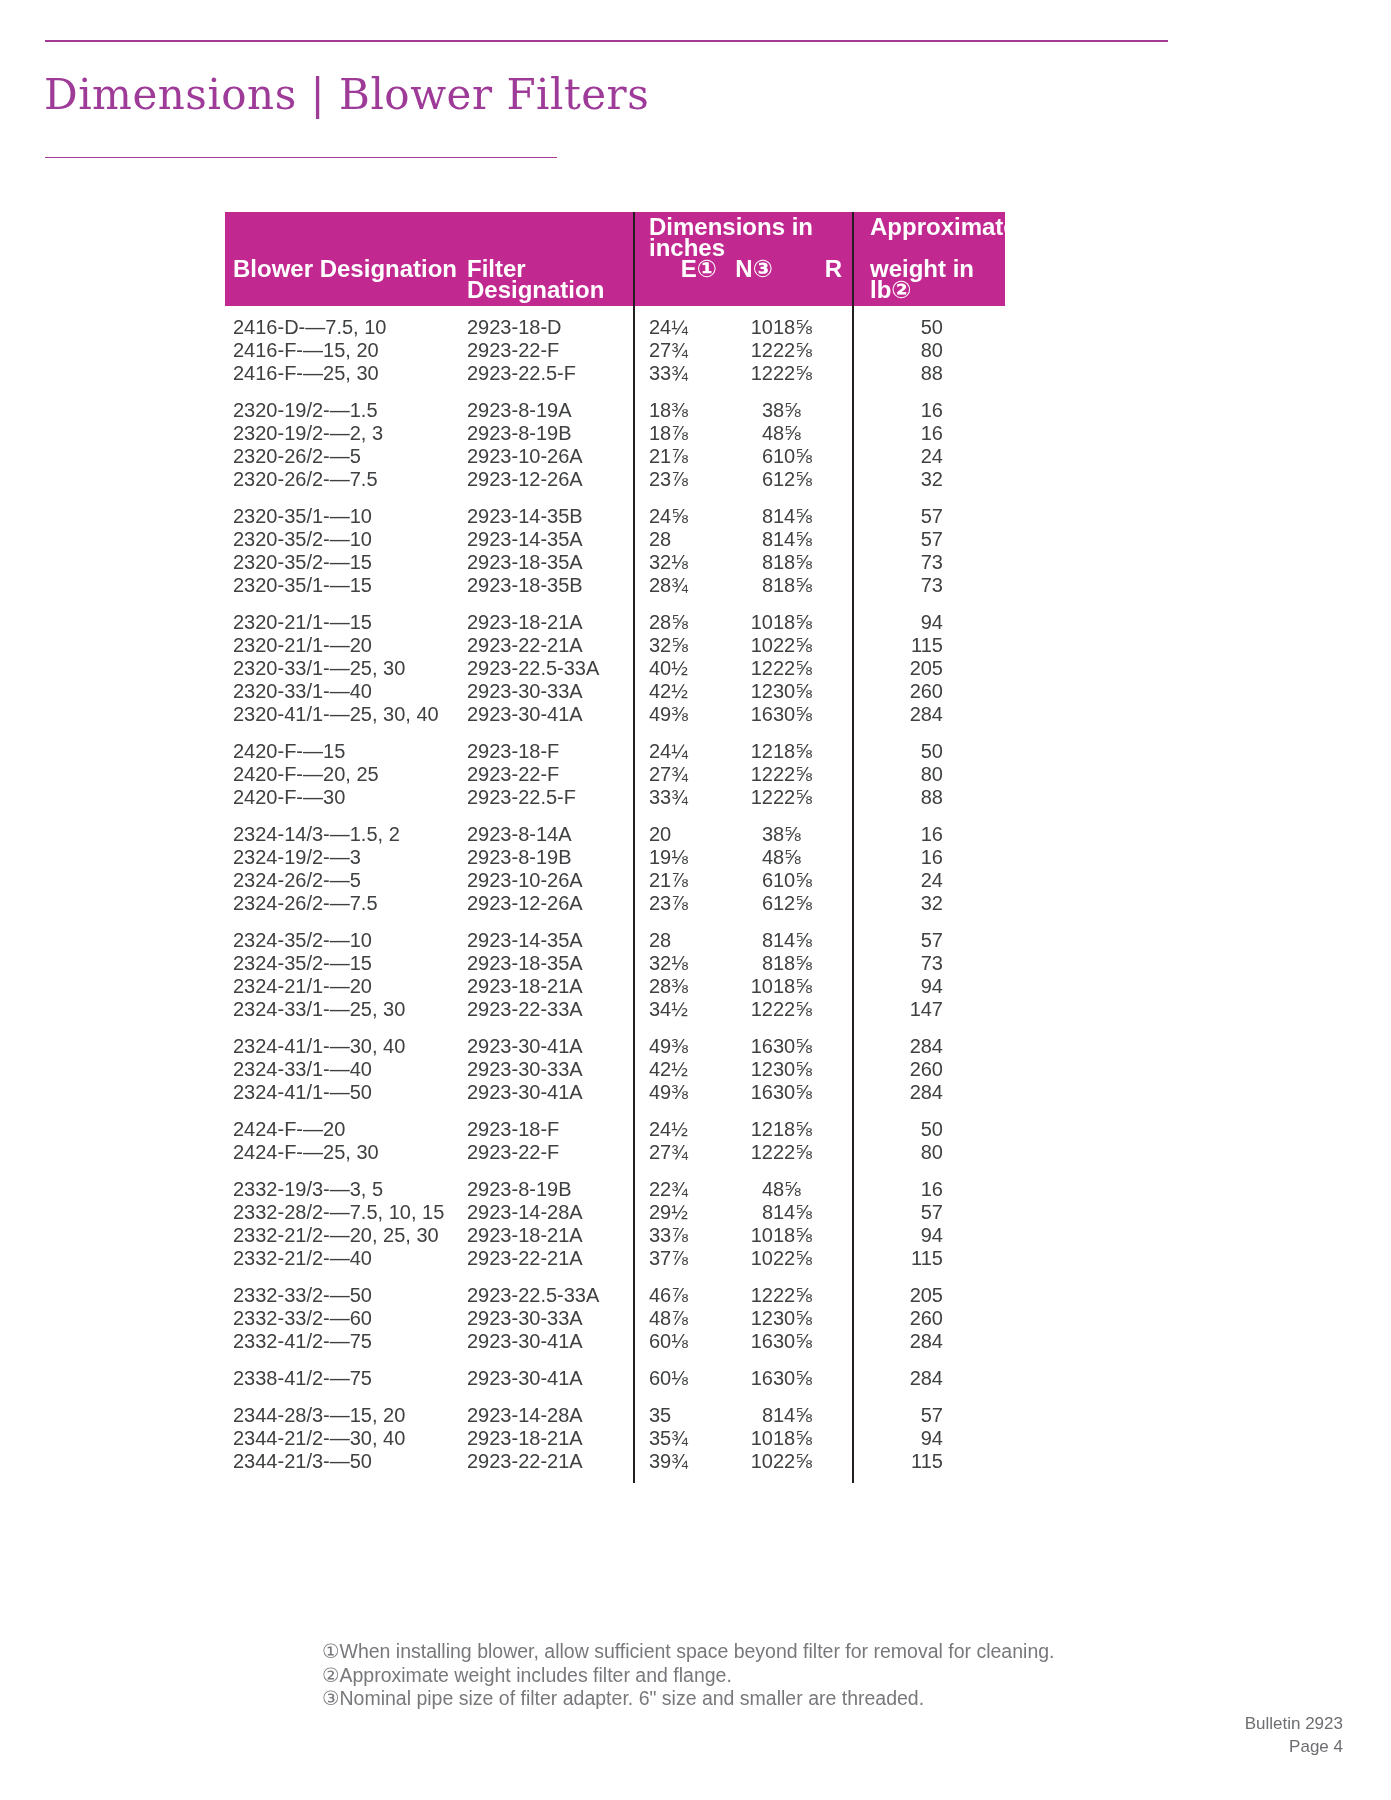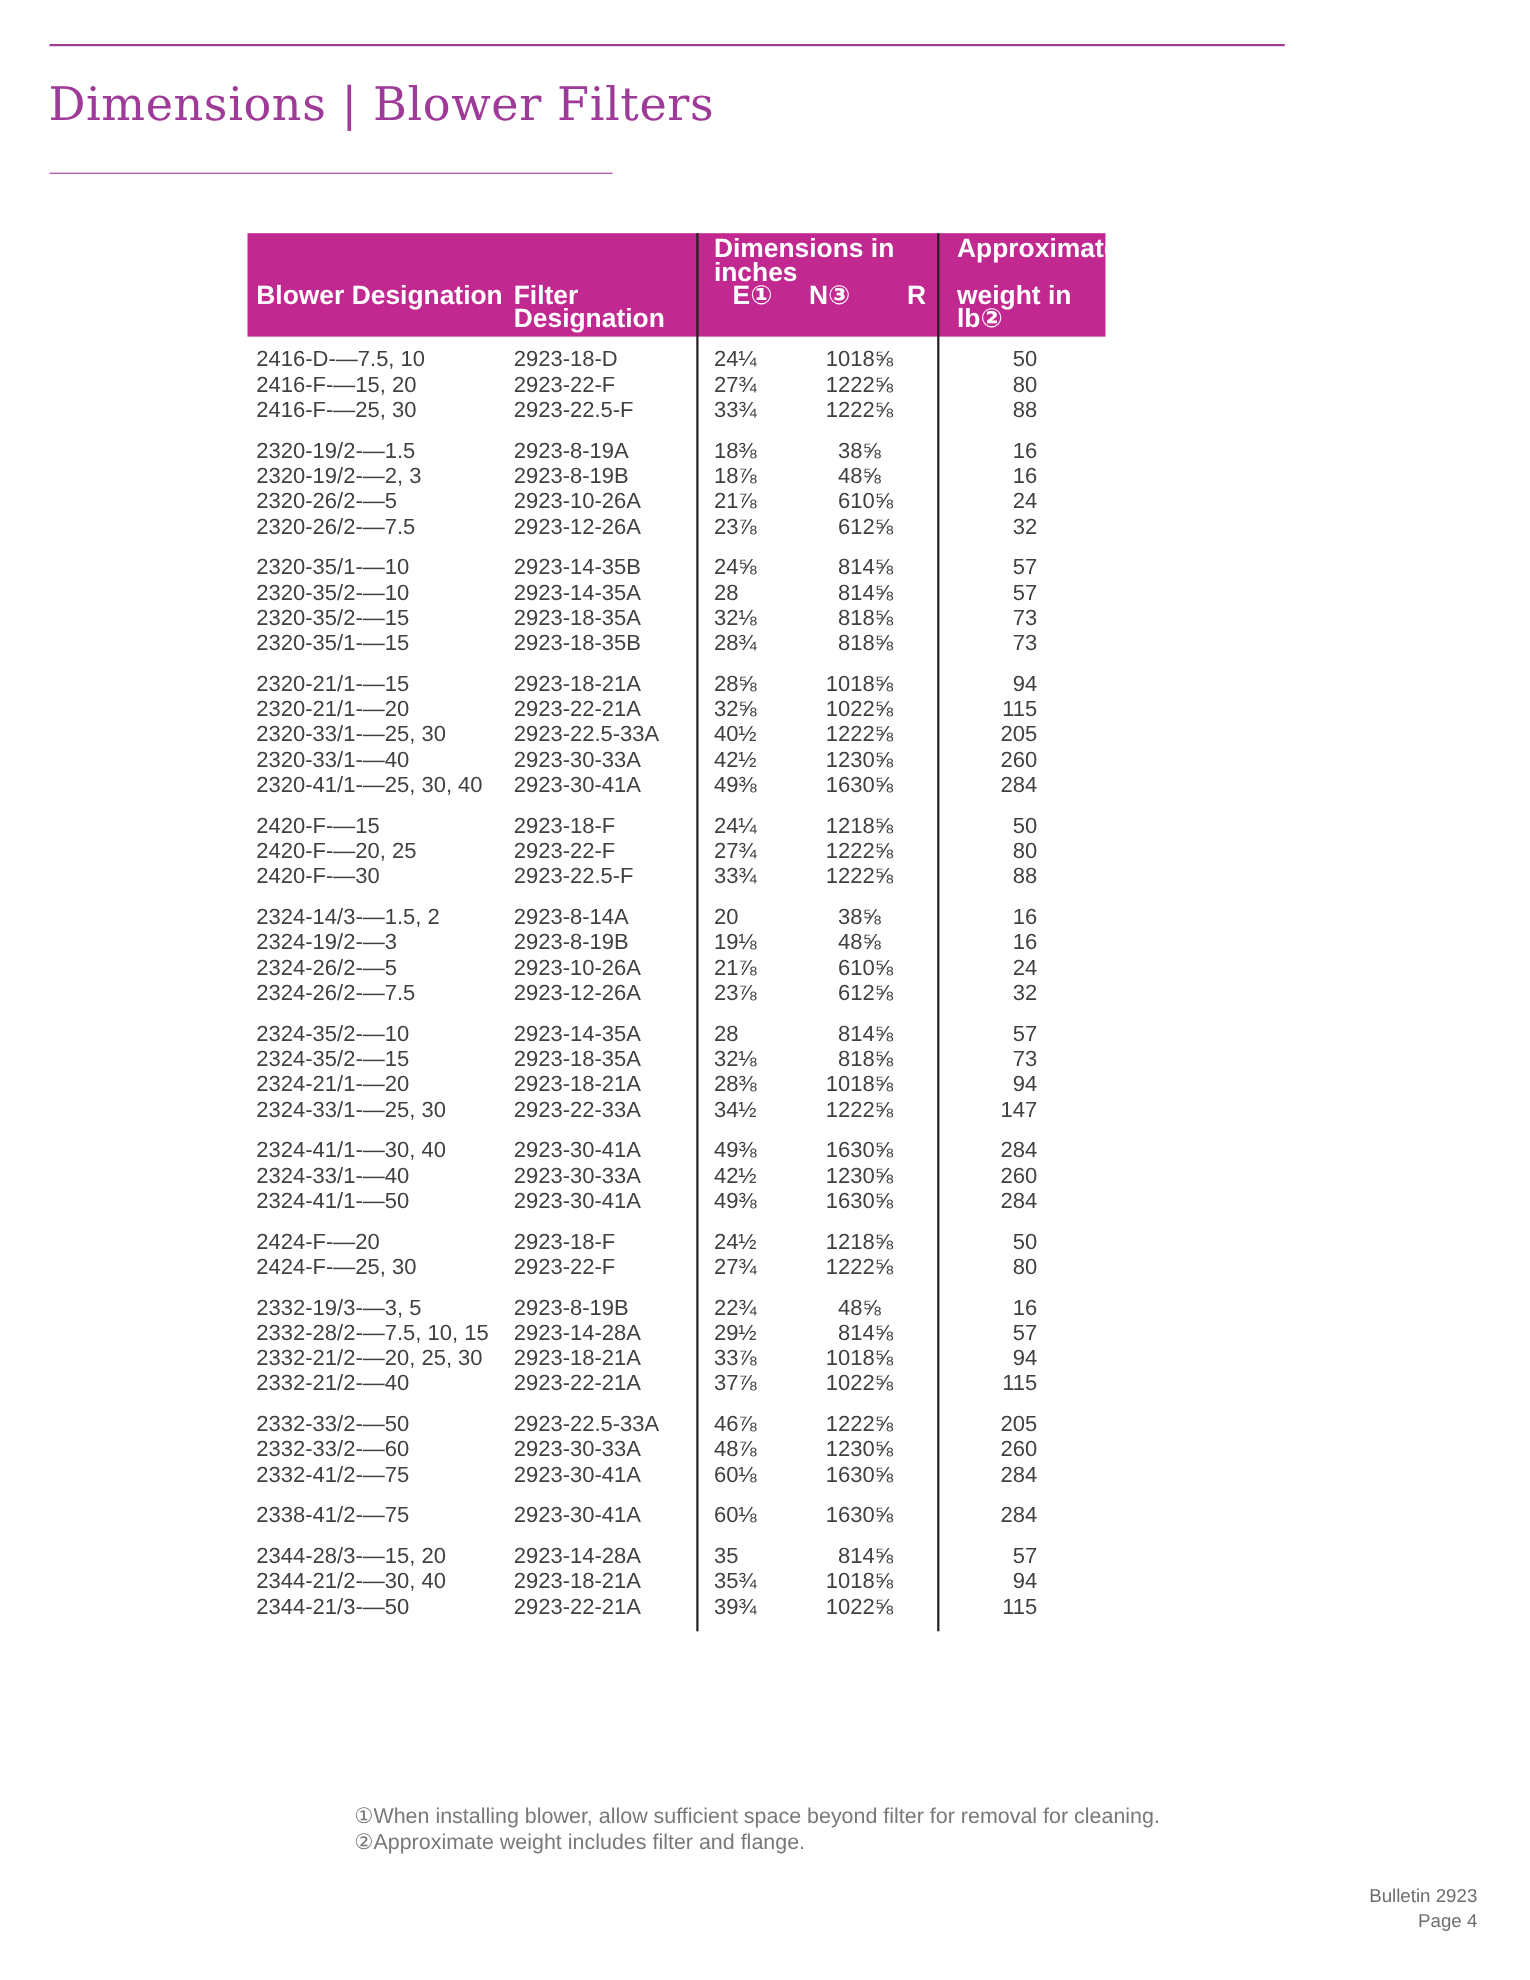--- a/index.html
+++ b/index.html
@@ -20,21 +20,21 @@
   .table-wrap { position:absolute; left:225px; top:212px; width:780px; padding-bottom:10px; }
   .vline { position:absolute; top:0; bottom:0; width:2px; background:#231f20; }
   .vline-1 { left:408px; }
   .vline-2 { left:627px; }
 
   .thead { background:#c12990; color:#ffffff; font-weight:bold; padding:4px 0 6px 0; }
   .thead-row { display:grid; grid-template-columns:242px 166px 84px 56px 79px 153px; line-height:21px; font-size:24px; }
   .h-dims   { grid-column:3 / span 3; padding-left:16px; }
   .h-approx { grid-column:6; padding-left:18px; }
   .h-blower { padding-left:8px; }
-  .h-e { padding-left:33px; }
+  .h-e { padding-left:33px;text-align:right; }
   .h-n { text-align:right; }
   .h-r { text-align:right; padding-right:10px; }
   .h-wt { padding-left:18px; }
 
   .tbody { padding-top:10px; }
   .group { margin-top:14px; }
   .group:first-child { margin-top:0; }
   .trow { display:grid; grid-template-columns:242px 166px 84px 56px 79px 153px; line-height:23px; font-size:20px; }
   .cell { white-space:nowrap; }
   .cell.blower { padding-left:8px; }
@@ -452,20 +452,21 @@
             <div class="cell wt">115</div>
           </div>
         </div>
       </div>
   </div>
 
 
   <div class="footnotes">
     <div>①When installing blower, allow sufficient space beyond filter for removal for cleaning.</div>
     <div>②Approximate weight includes filter and flange.</div>
+    <div>③Nominal pipe size of filter adapter. 6" size and smaller are threaded.</div>
   </div>
 
   <div class="bulletin">
     <div>Bulletin 2923</div>
     <div>Page 4</div>
   </div>
 
 </div>
 
 </body></html>

